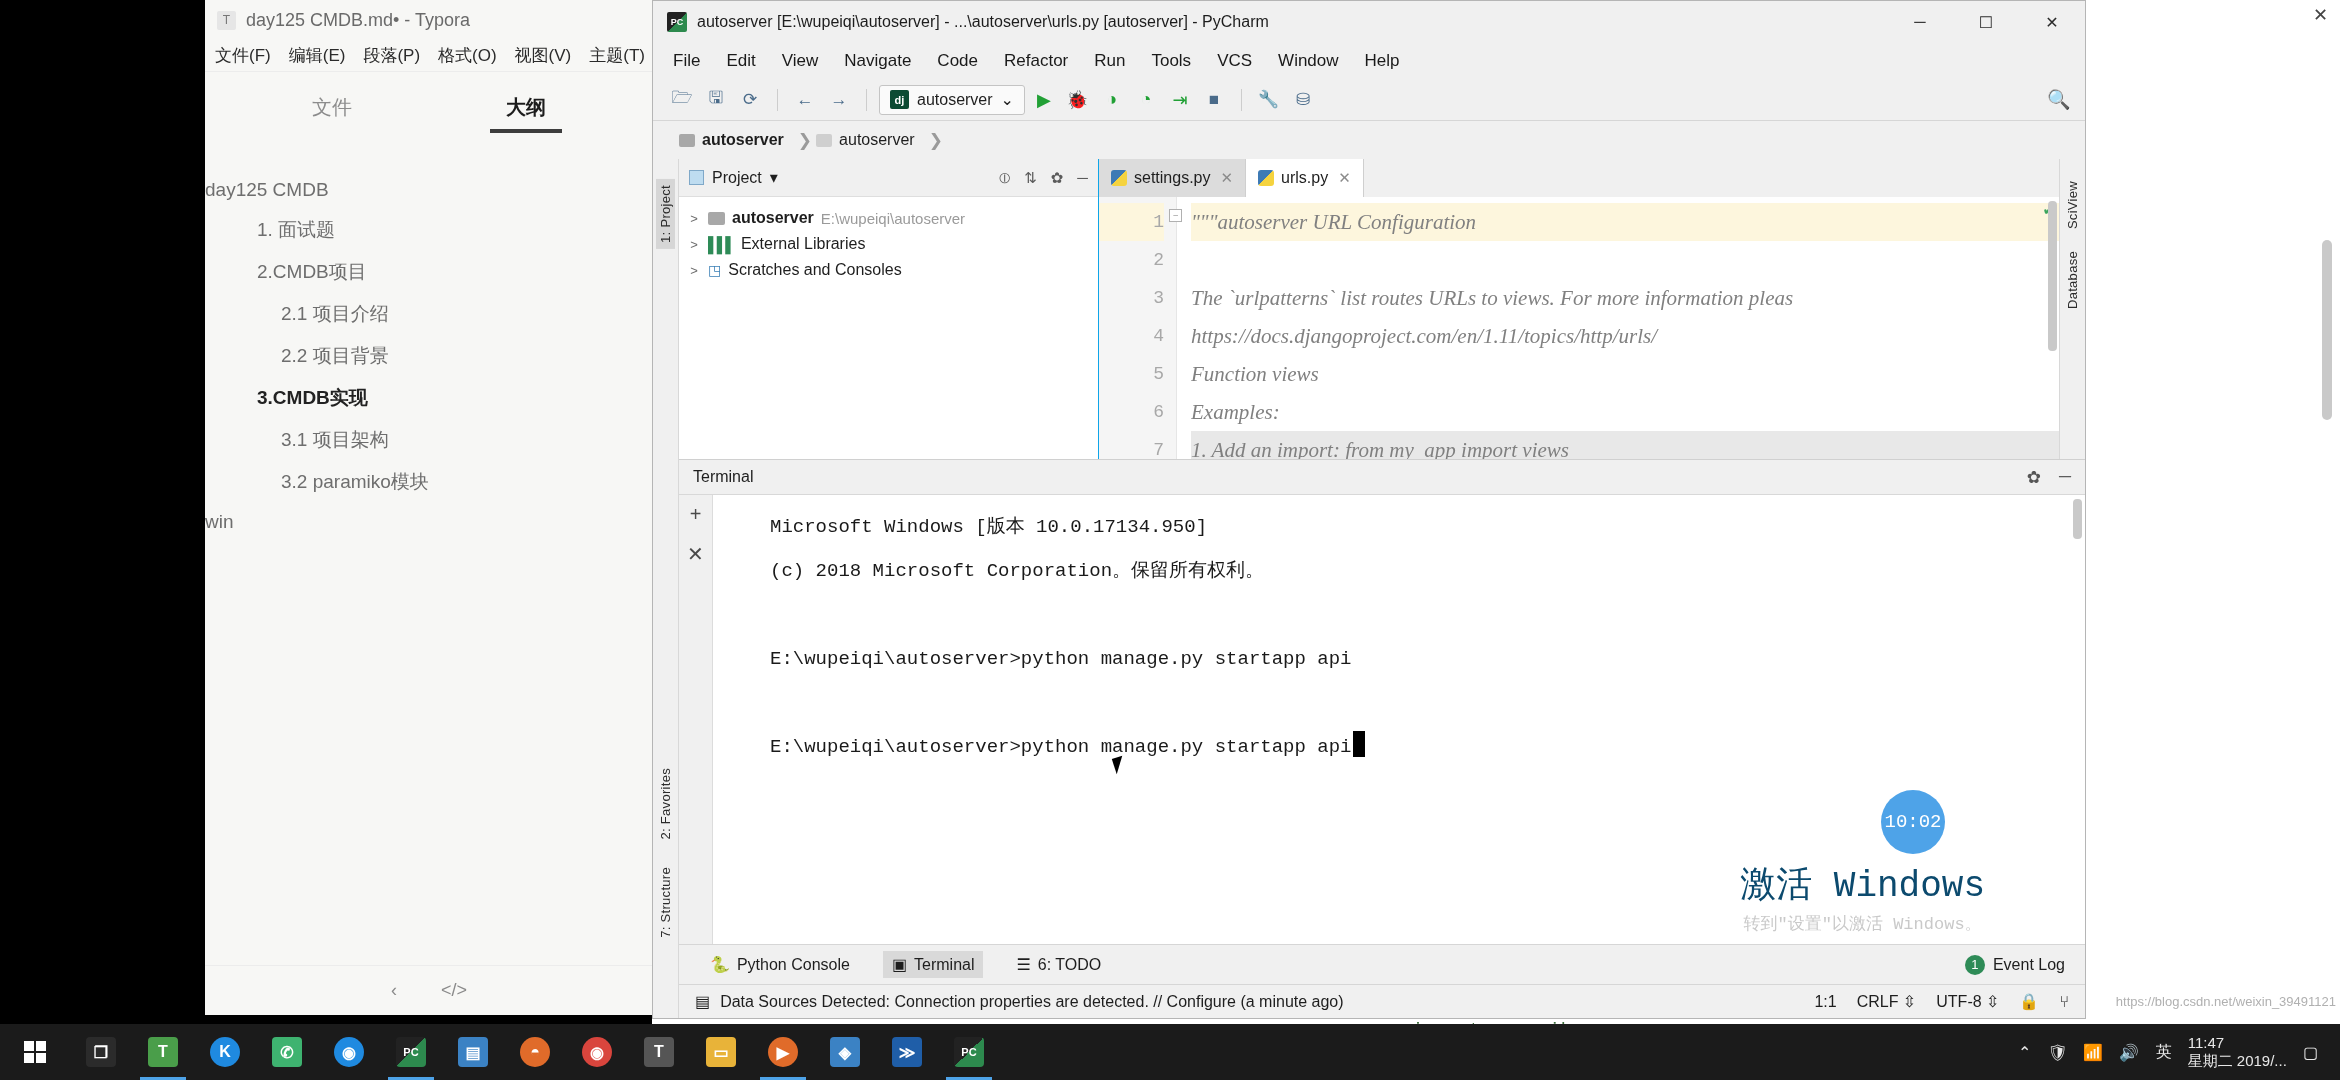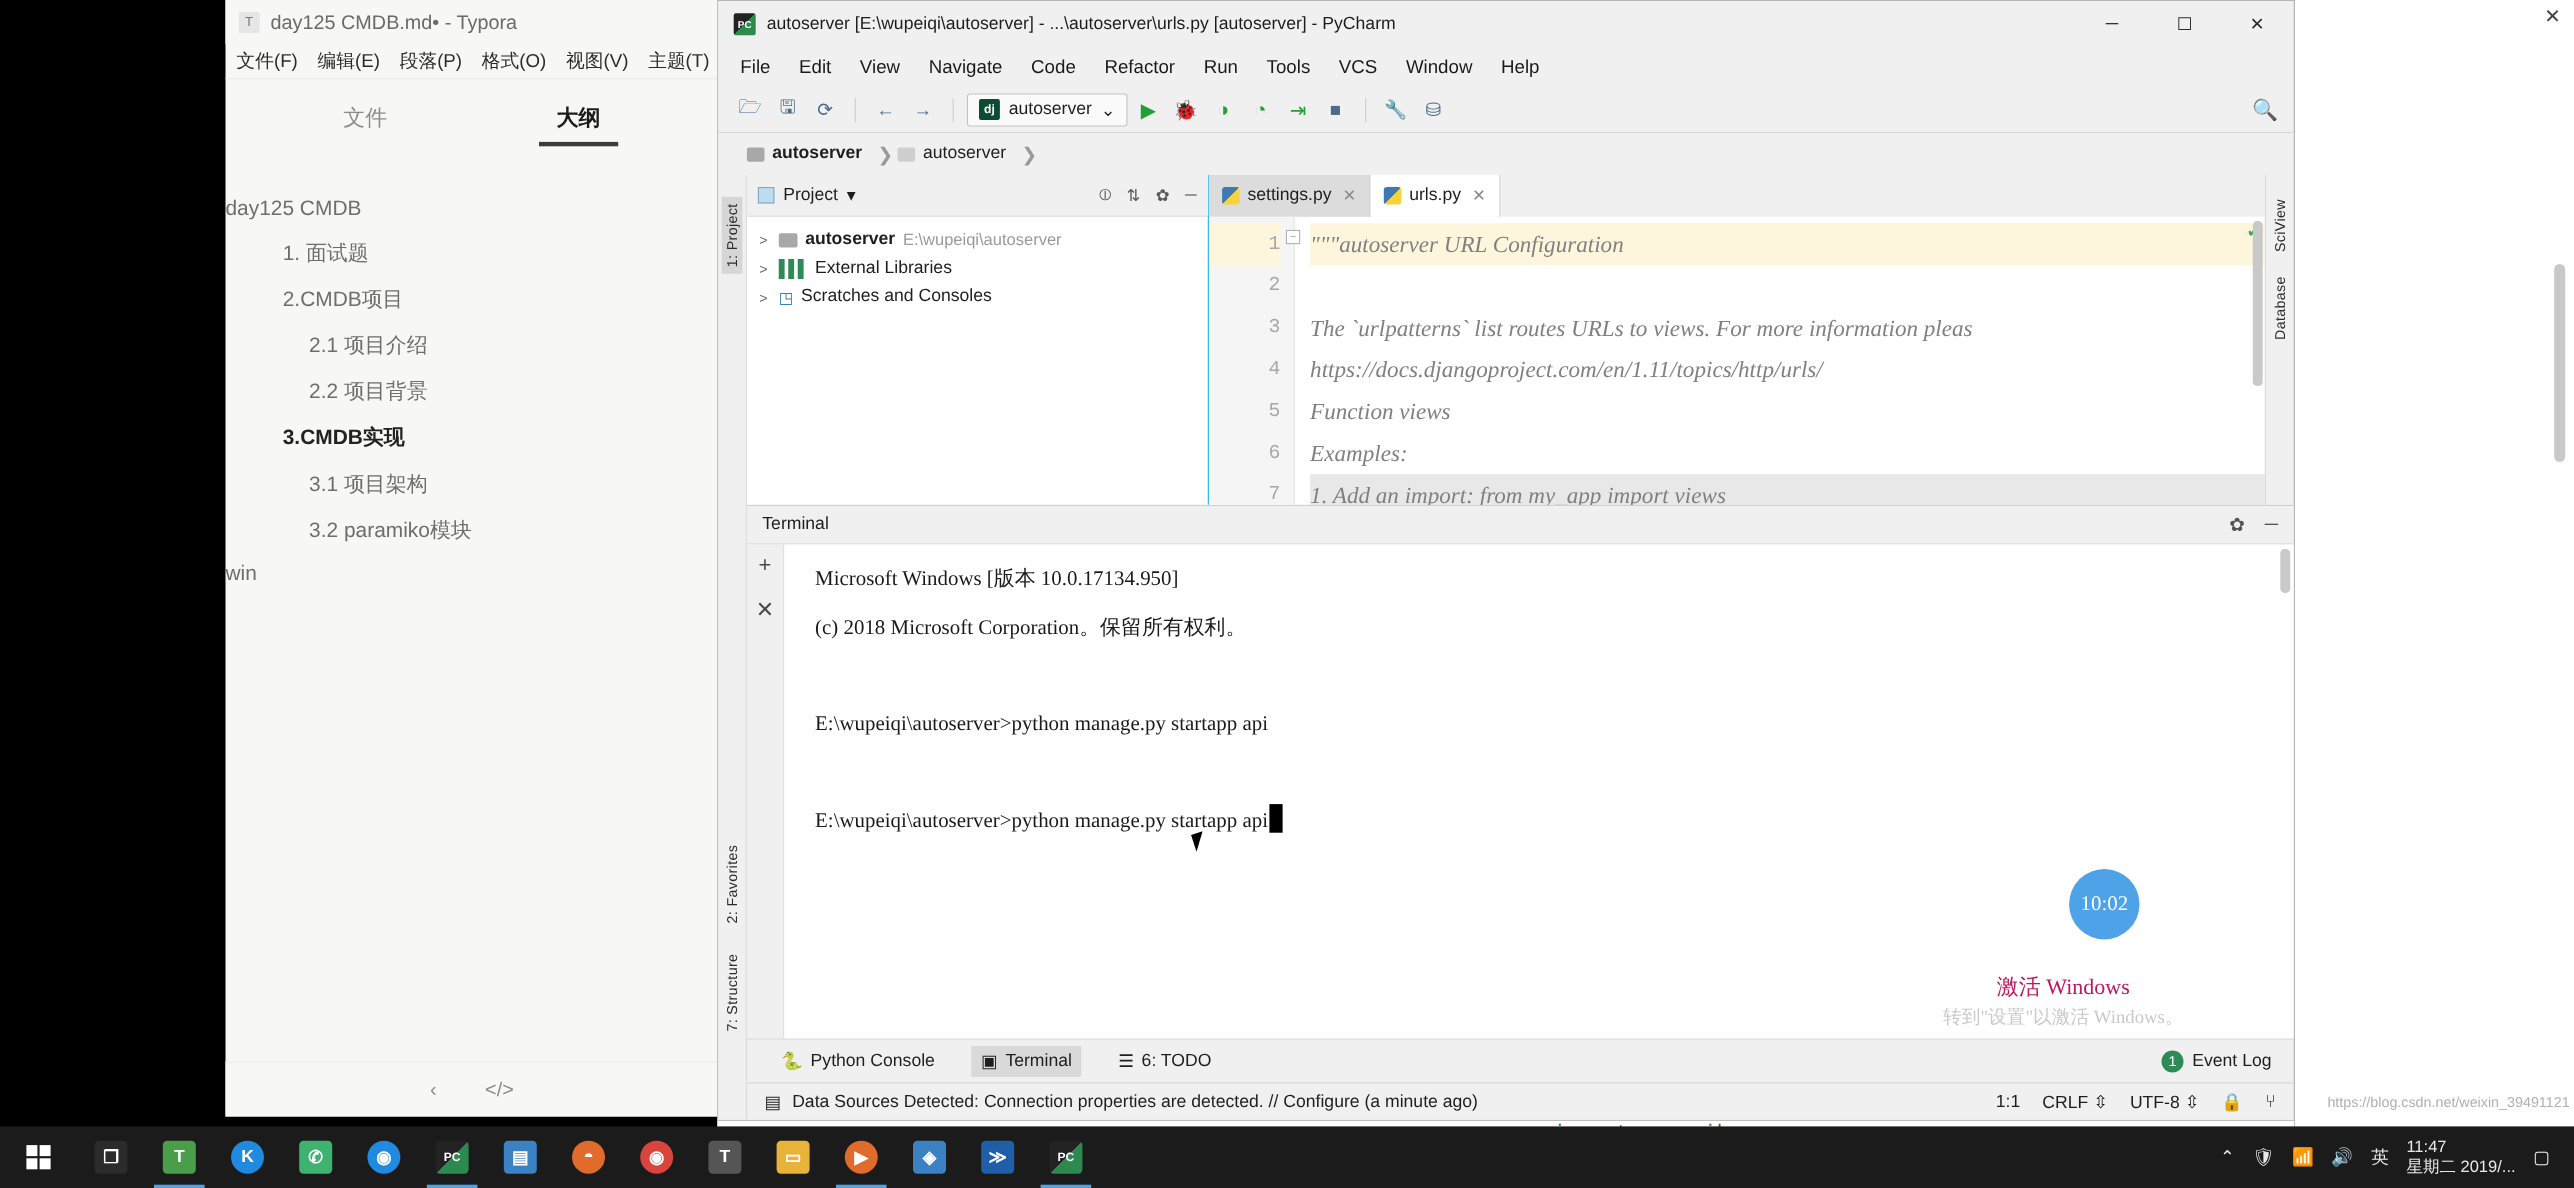--- a/index.html
+++ b/index.html
@@ -184,42 +184,42 @@
   }
   .term-head .r { margin-left:auto; display:flex; gap:18px; color:#555; font-size:17px; }
   .term-body { flex:1; display:flex; min-height:0; position:relative; }
   .term-side {
     width:34px; background:#f0f0f0; border-right:1px solid #dcdcdc;
     display:flex; flex-direction:column; align-items:center; padding-top:8px; gap:16px;
     color:#4a4a4a; font-size:20px;
   }
   .term-text {
     flex:1; background:#fff; padding:10px 0 0 28px;
-    font-family:Liberation Serif, serif; font-size:19px; color:#1a1a1a;
-    line-height:44px; position:relative; overflow:hidden;
+    font-family:Liberation Mono, monospace; font-size:19px; color:#1a1a1a;
+    line-height:44px; position:relative; overflow:hidden;margin-left:29px;
   }
   .cursorblk {
     display:inline-block; width:12px; height:26px; background:#000;
     vertical-align:-5px; margin-left:1px;
   }
   .mousecur {
     position:absolute; left:372px; top:262px; width:0; height:0;
     border-left:11px solid #000; border-bottom:16px solid transparent;
     transform:rotate(-18deg);
   }
   .bubble {
     position:absolute; right:140px; bottom:90px; width:64px; height:64px;
     background:#4ea3e8; color:#fff; border-radius:50%; display:flex;
     align-items:center; justify-content:center; font-size:19px;
   }
   .watermark {
     position:absolute; right:100px; bottom:6px; text-align:center;
     color:#c9c9c9; font-size:17px; line-height:1.45; pointer-events:none;
   }
-  .watermark .big { font-size:20px; color:#be185d; }
+  .watermark .big { font-size:36px; color:#0c4a6e; }
   .term-scroll { position:absolute; right:3px; top:4px; width:9px; height:40px; background:#c9c9c9; border-radius:4px; }
 
   .pc-bottombar {
     height:40px; display:flex; align-items:center; gap:24px; padding-left:22px;
     background:#f0f0f0; border-top:1px solid #d6d6d6; font-size:16px;
   }
   .bt { display:flex; align-items:center; gap:7px; padding:4px 9px; }
   .bt.sel { background:#d9d9d9; }
   .evlog { margin-left:auto; display:flex; align-items:center; gap:8px; padding-right:20px; }
   .ev-ico {

